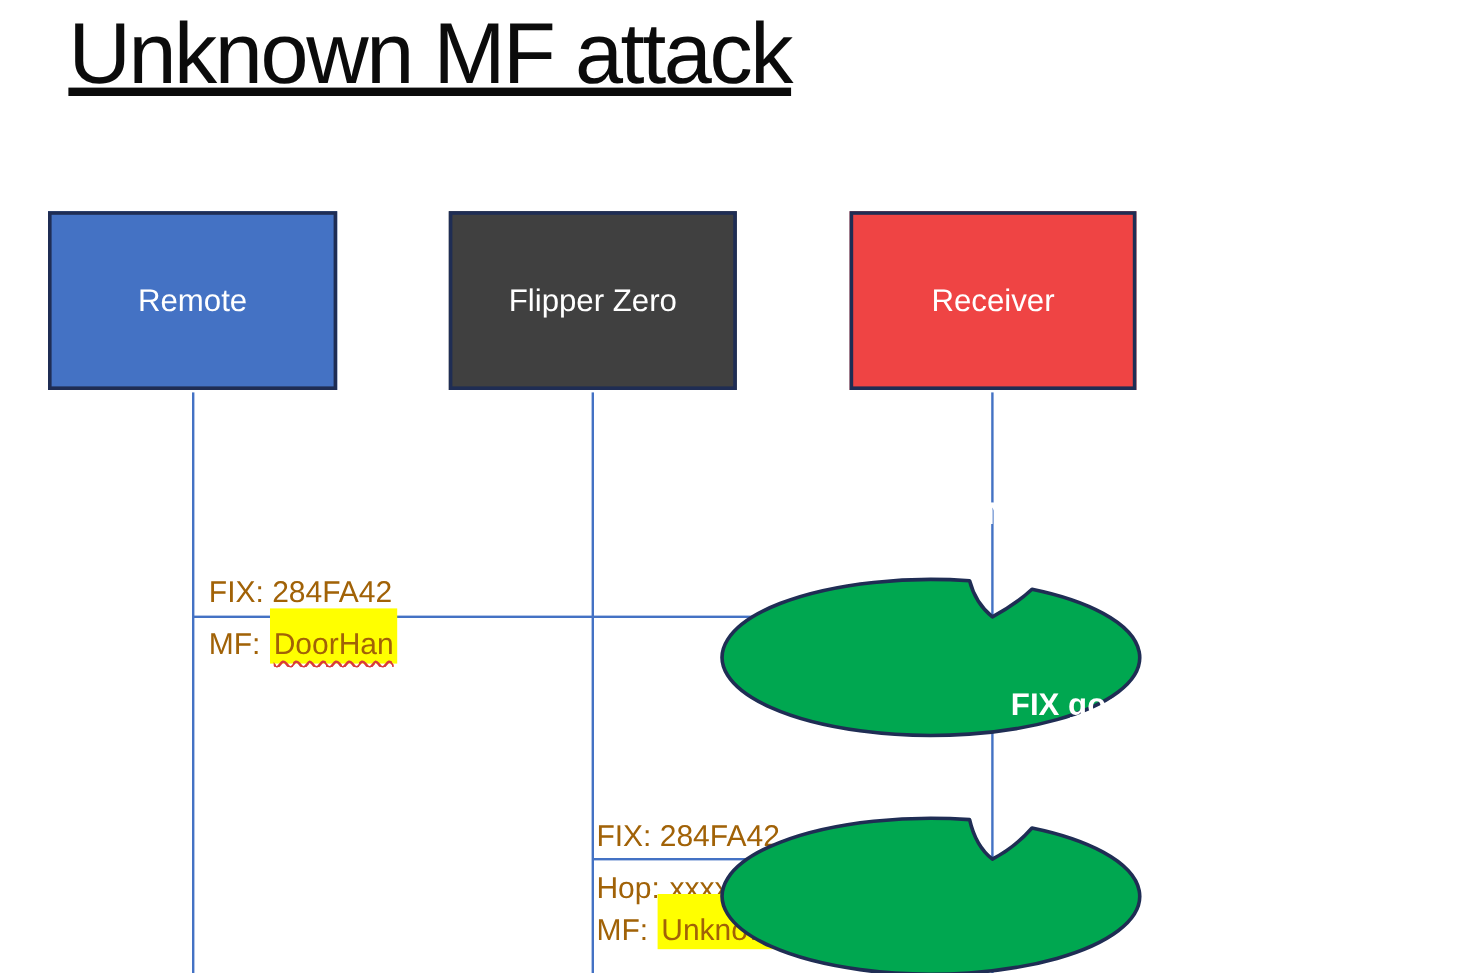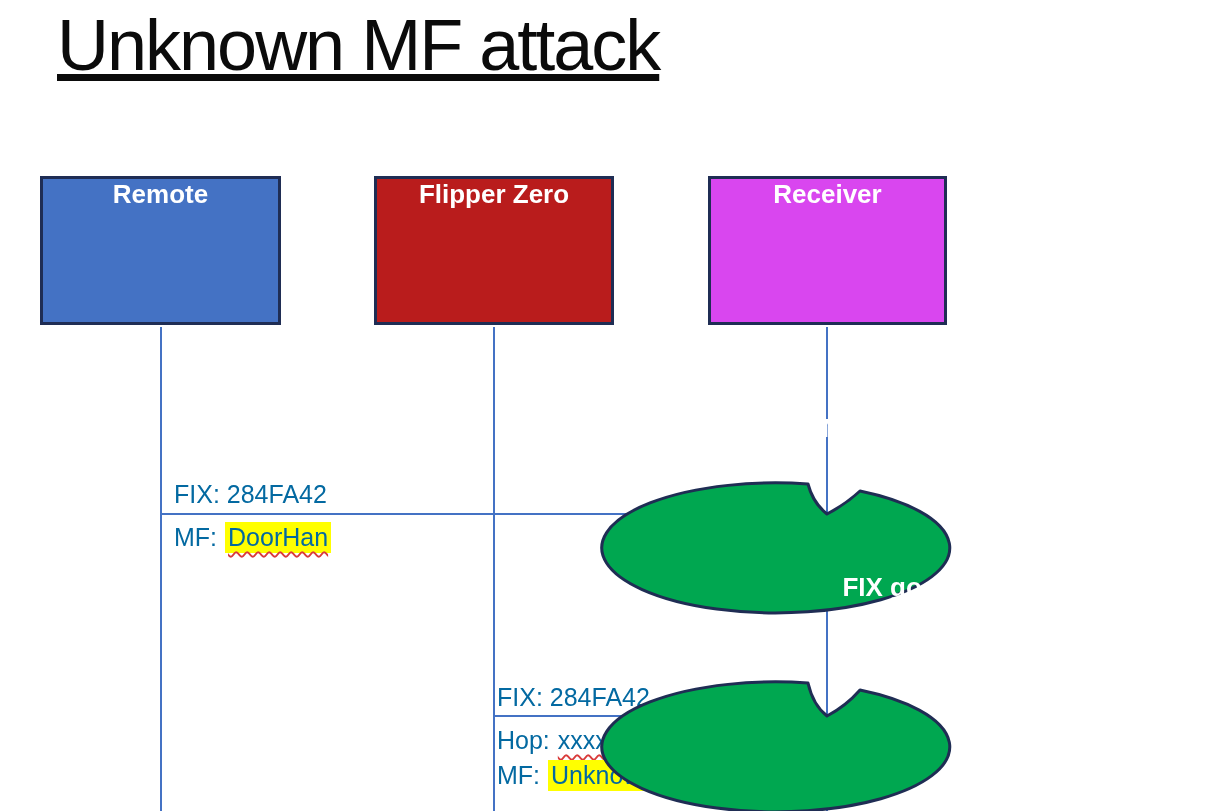--- a/index.html
+++ b/index.html
@@ -26,25 +26,24 @@
   }
 
   
   .actor {
     position: absolute;
     top: 176px;
     height: 149px;
     box-sizing: border-box;
     border: 3px solid #1F2D54;
     display: flex;
-    align-items: flex-start;
+    align-items: center;
     justify-content: center;
     color: #ffffff;
     font-size: 26px;
-    font-weight: bold;
   }
   .actor-remote   { left: 40px;  width: 241px; }
   .actor-flipper  { left: 374px; width: 240px; }
   .actor-receiver { left: 708px; width: 239px; }
 
   
   .lifeline {
     position: absolute;
     top: 327px;
     height: 484px;
@@ -65,29 +64,29 @@
     border-bottom: 7px solid transparent;
     border-left: 15px solid #4472C4;
   }
   .ah-1 { left: 812px; top: 507px; }
   .ah-2 { left: 812px; top: 709px; }
 
   
   .msg-block {
     position: absolute;
     font-size: 25px;
-    color: #0369a1;
+    color: #a16207;
     white-space: nowrap;
   }
   .msg-1 { left: 174px; top: 477px; }
   .msg-2 { left: 497px; top: 680px; }
   .msg-line { height: 35px; line-height: 35px; }
   .msg-line.first { margin-bottom: 8px; }
   .val { margin-left: 8px; }
-  .hl { padding: 1px 3px 2px 3px; }
+  .hl { padding: 16px 3px 2px 3px; }
   .misspell {
     text-decoration-line: underline;
     text-decoration-style: wavy;
     text-decoration-color: #D93B3B;
     text-decoration-thickness: 1.5px;
     text-underline-offset: 5px;
     text-decoration-skip-ink: none;
   }
 
   
@@ -119,24 +118,24 @@
 </head>
 <body>
 
 <div class="slide">
 
   <div class="title">Unknown MF attack</div>
 
   <div class="actor actor-remote" style="background: rgb(68, 114, 196);">
     <span>Remote</span>
   </div>
-  <div class="actor actor-flipper" style="background: #b91c1c;">
+  <div class="actor actor-flipper" style="background: #404040;">
     <span>Flipper Zero</span>
   </div>
-  <div class="actor actor-receiver" style="background: #d946ef;">
+  <div class="actor actor-receiver" style="background: #ef4444;">
     <span>Receiver</span>
   </div>
 
   <div class="lifeline ll-remote" style="background: rgb(68, 114, 196);"></div>
   <div class="lifeline ll-flipper" style="background: rgb(68, 114, 196);"></div>
   <div class="lifeline ll-receiver" style="background: rgb(68, 114, 196);"></div>
 
   <div class="msg-arrow arrow-1" style="background: rgb(68, 114, 196);"></div>
   <div class="arrow-head ah-1" style="border-left-color: rgb(68, 114, 196);"></div>
 

